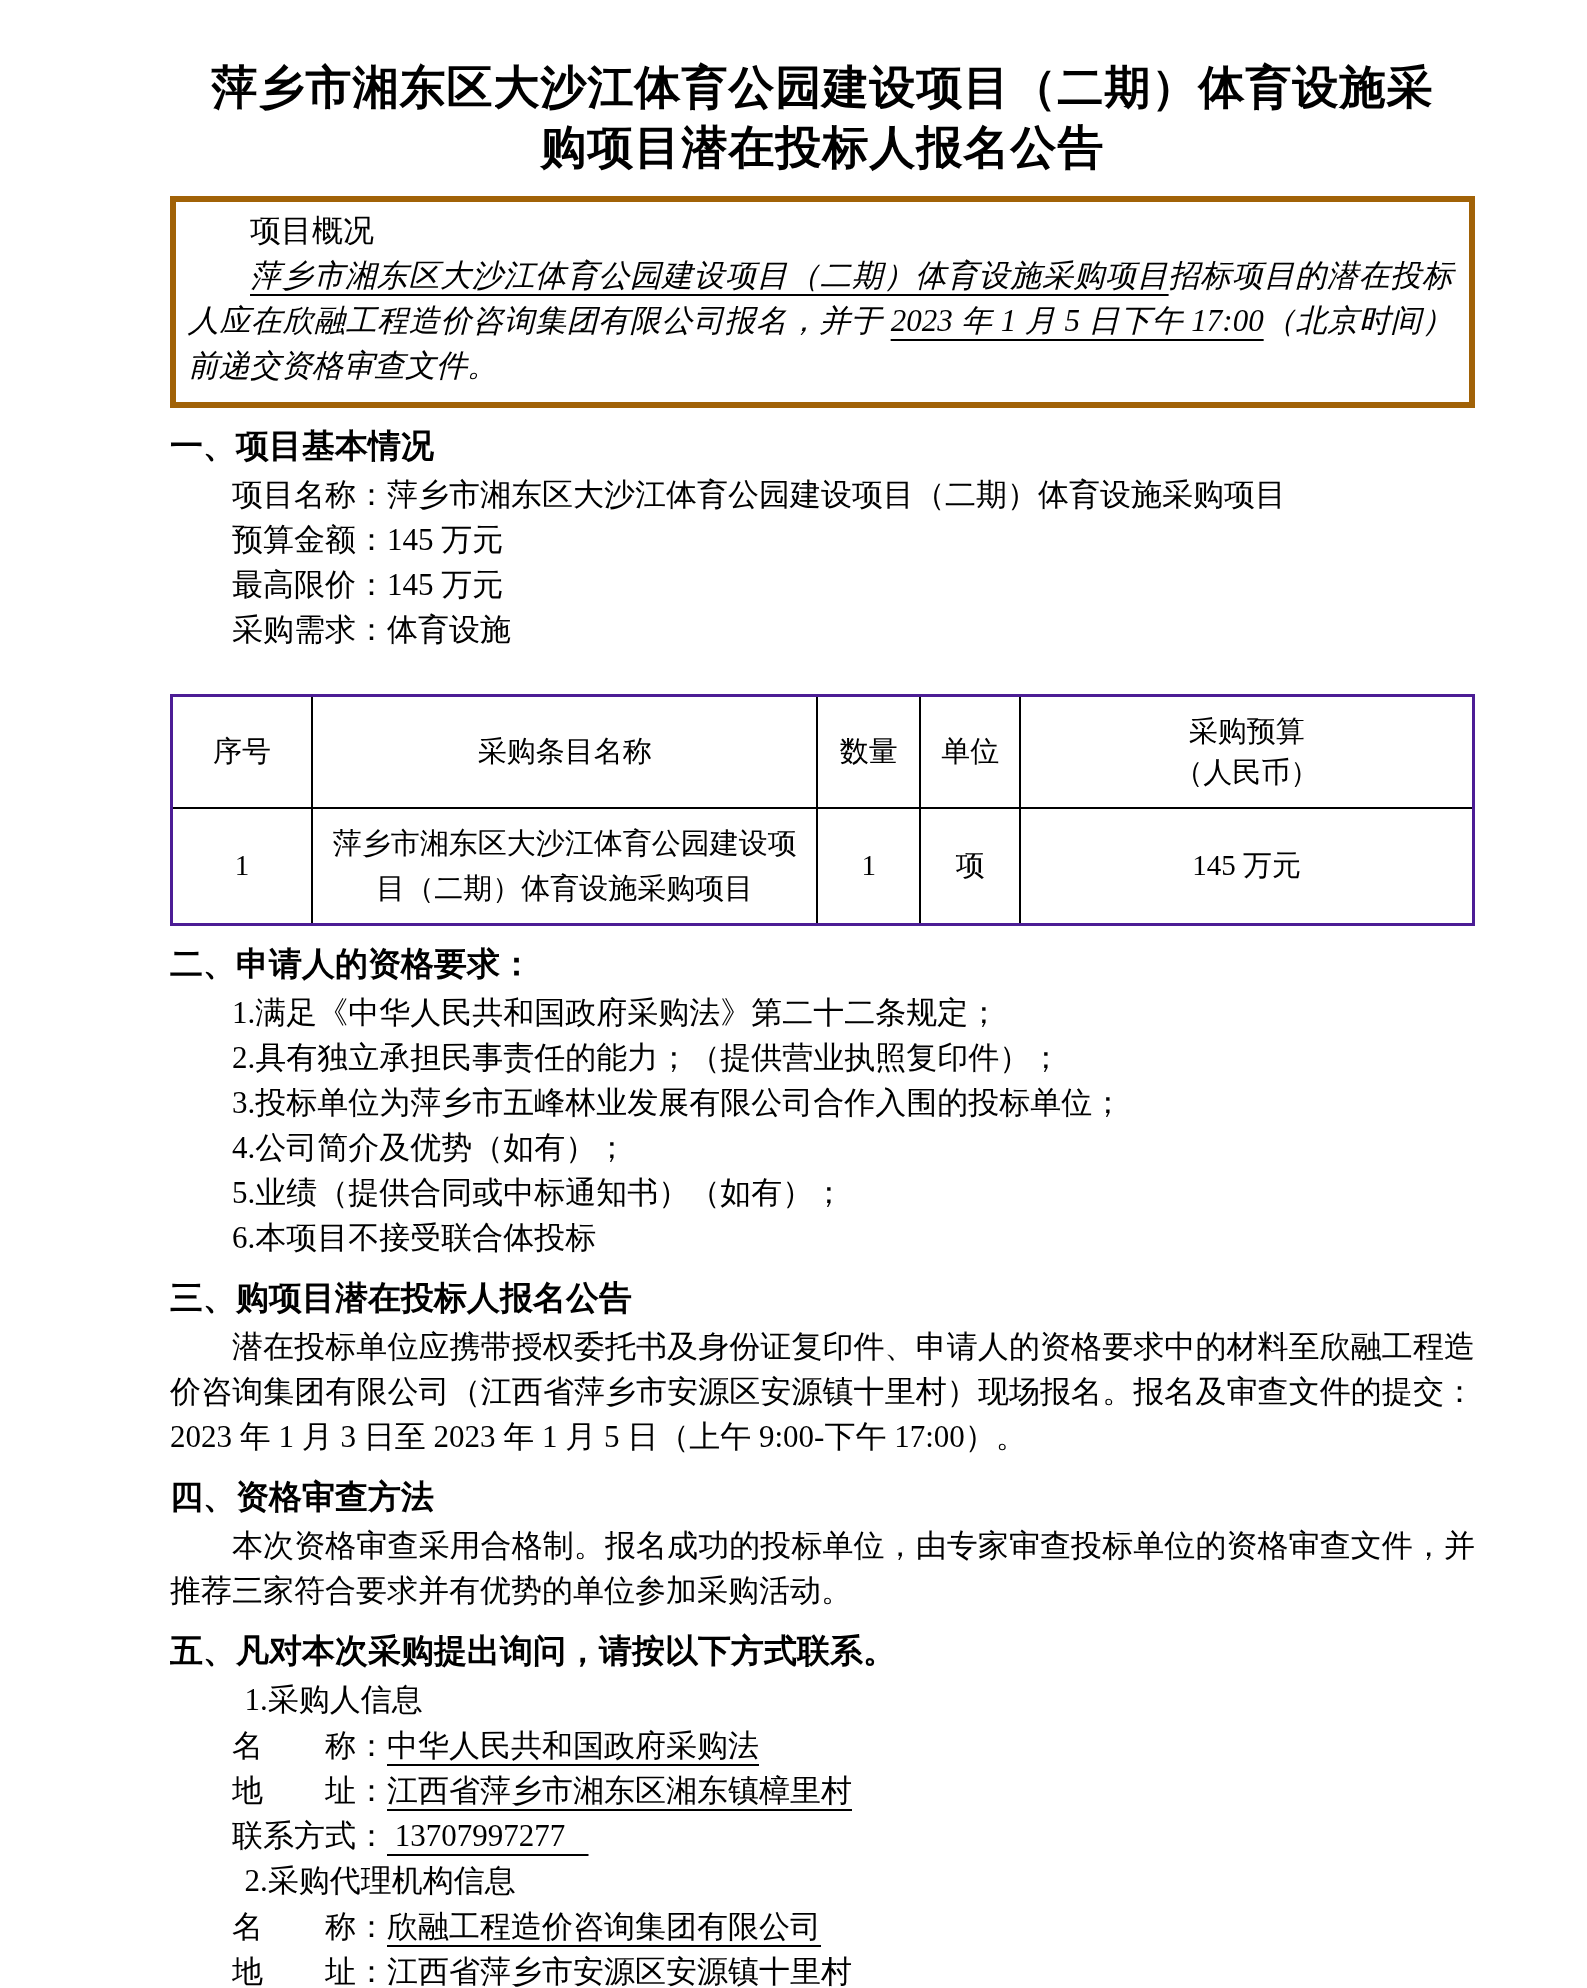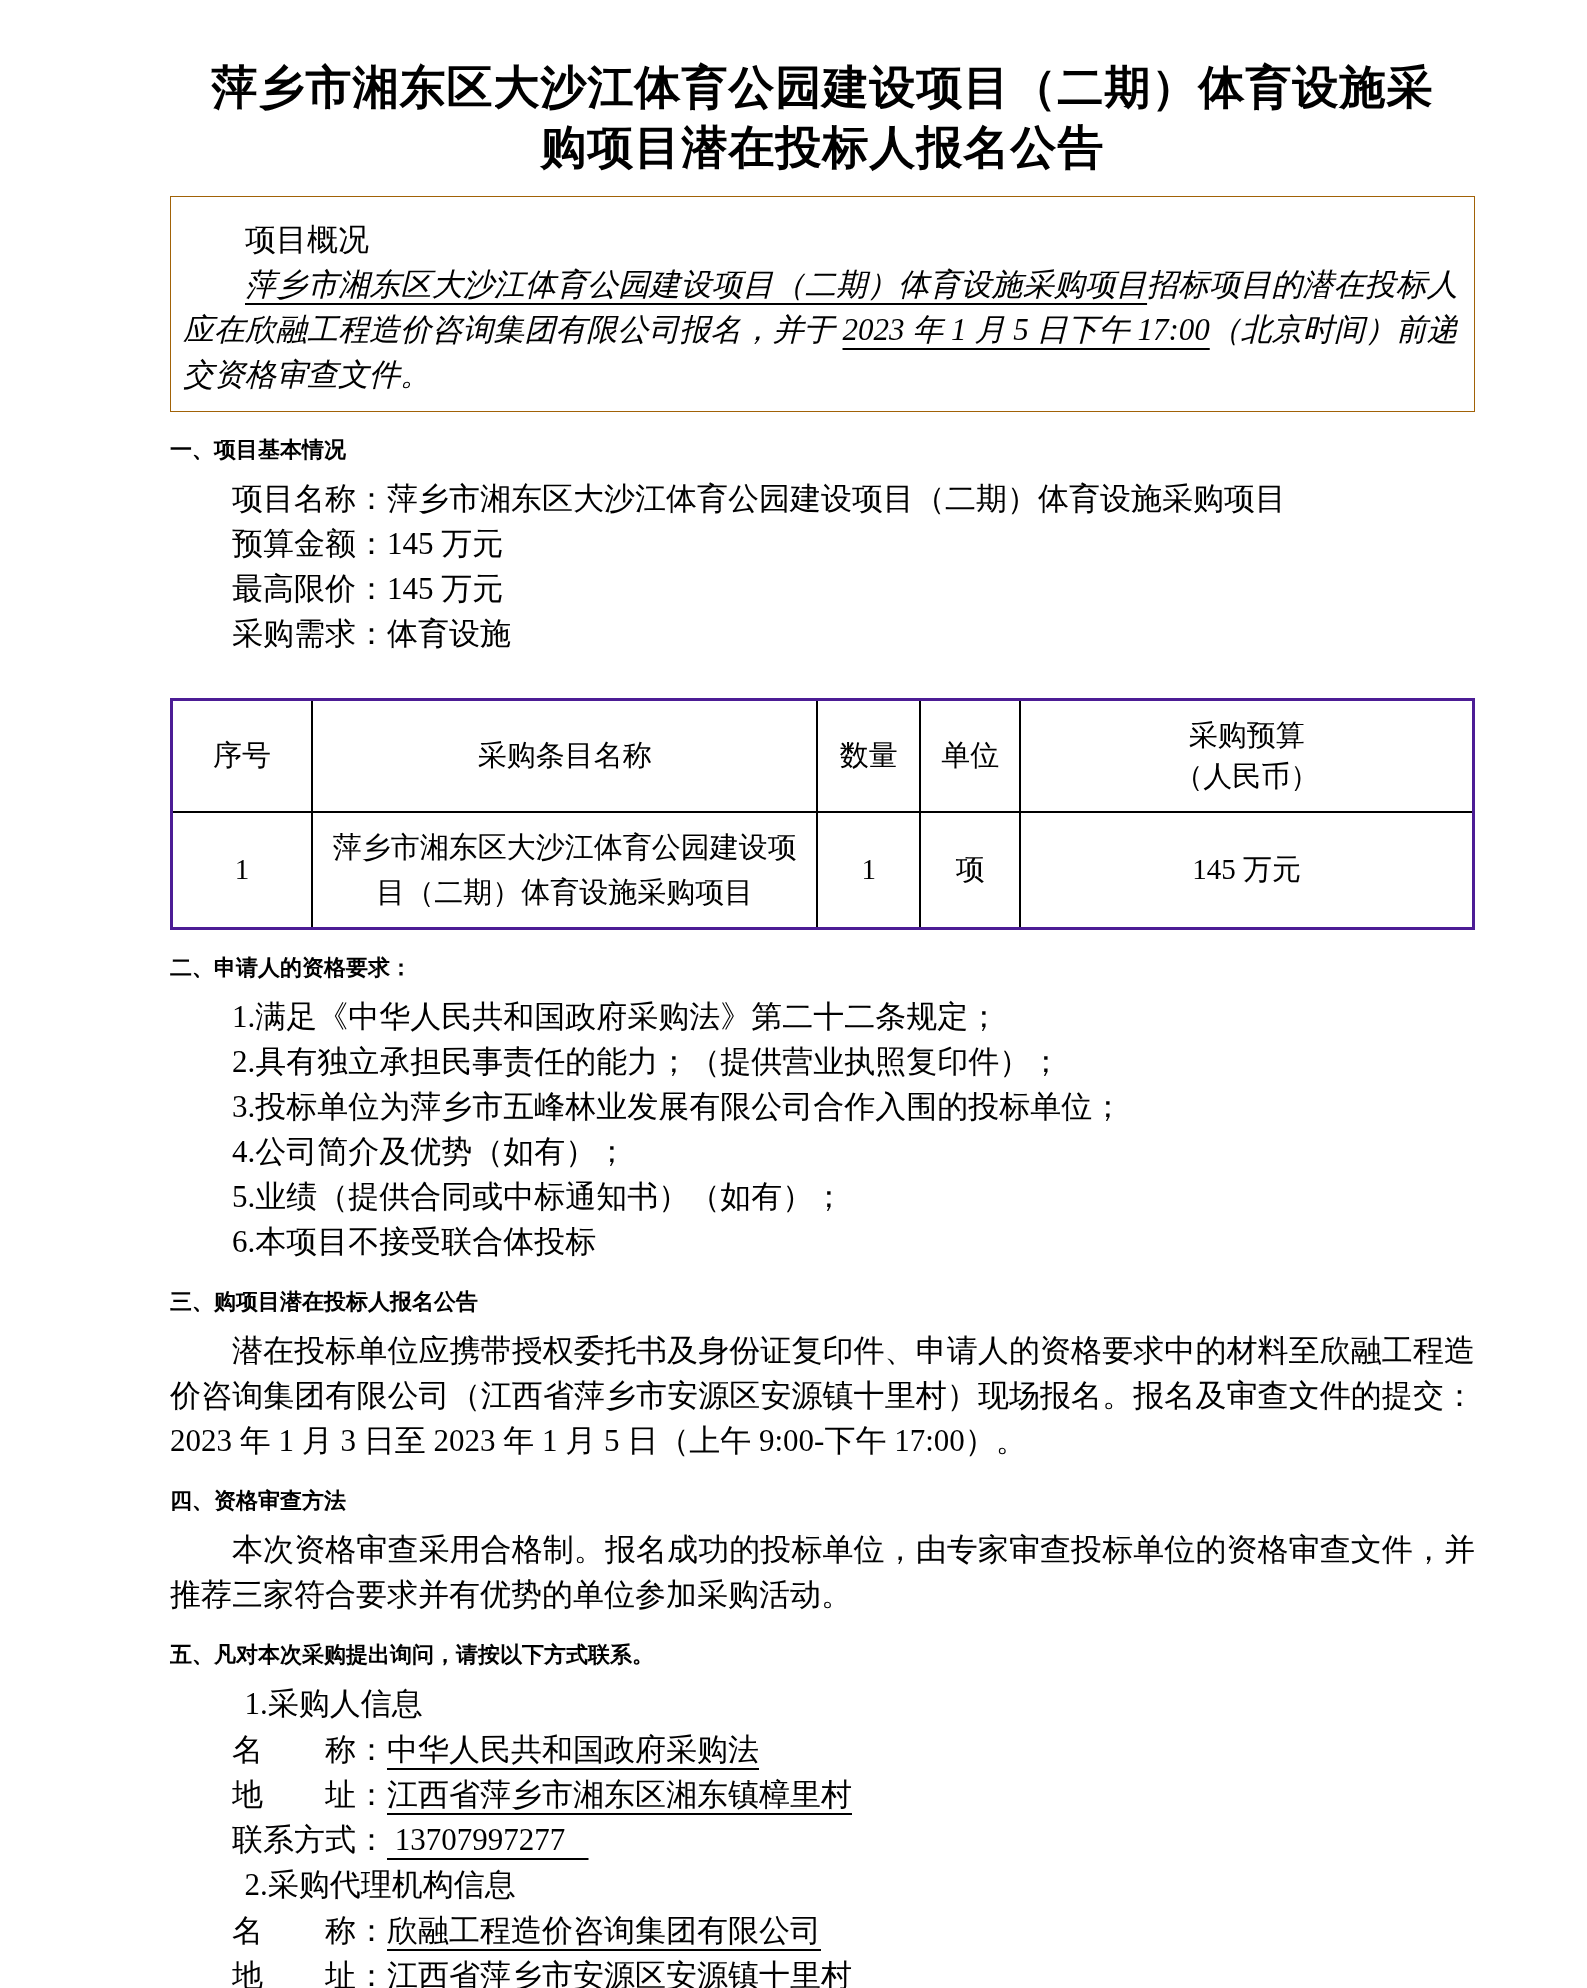--- a/index.html
+++ b/index.html
@@ -23,40 +23,40 @@
   .doc-title {
     margin: 0 0 18px 0;
     font-family: "Liberation Serif", "DejaVu Serif", serif;
     font-weight: bold;
     font-size: 46px;
     line-height: 1.3;
     text-align: center;
     letter-spacing: 1px;
   }
   .overview-box {
-    border: 1px solid #a16207;
-    padding: 20px 16px 14px 12px;
+    border: 6px solid #a16207;
+    padding: 6px 16px 14px 12px;
     font-size: 31px;
     line-height: 45px;
   }
   .overview-box .lead {
     margin: 0;
     text-indent: 2em;
   }
   .overview-box .para {
     margin: 0;
     text-indent: 2em;
     text-align: justify;
     font-style: italic;
   }
   .sec-heading {
     margin: 12px 0 0 0;
     font-family: "Liberation Sans", "DejaVu Sans", sans-serif;
     font-weight: bold;
-    font-size: 22px;
+    font-size: 33px;
     line-height: 52px;
   }
   .line {
     margin: 0;
     font-size: 31px;
     line-height: 45px;
     text-indent: 2em;
   }
   .line-num {
     margin: 0;

